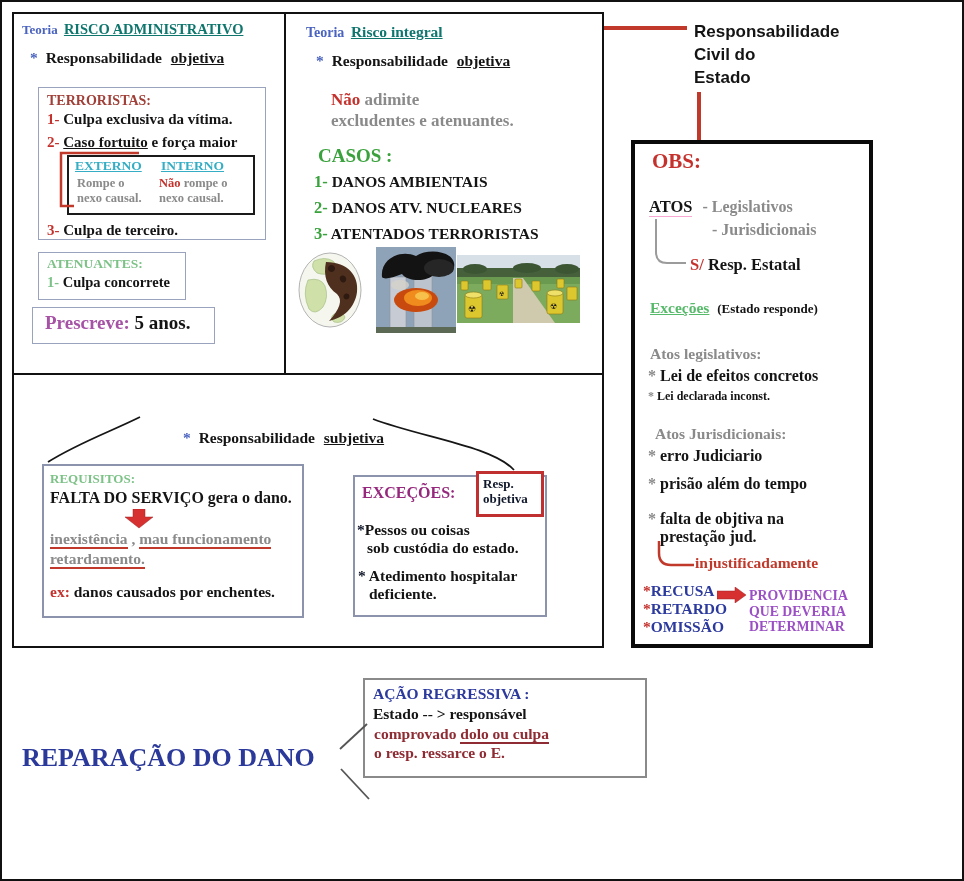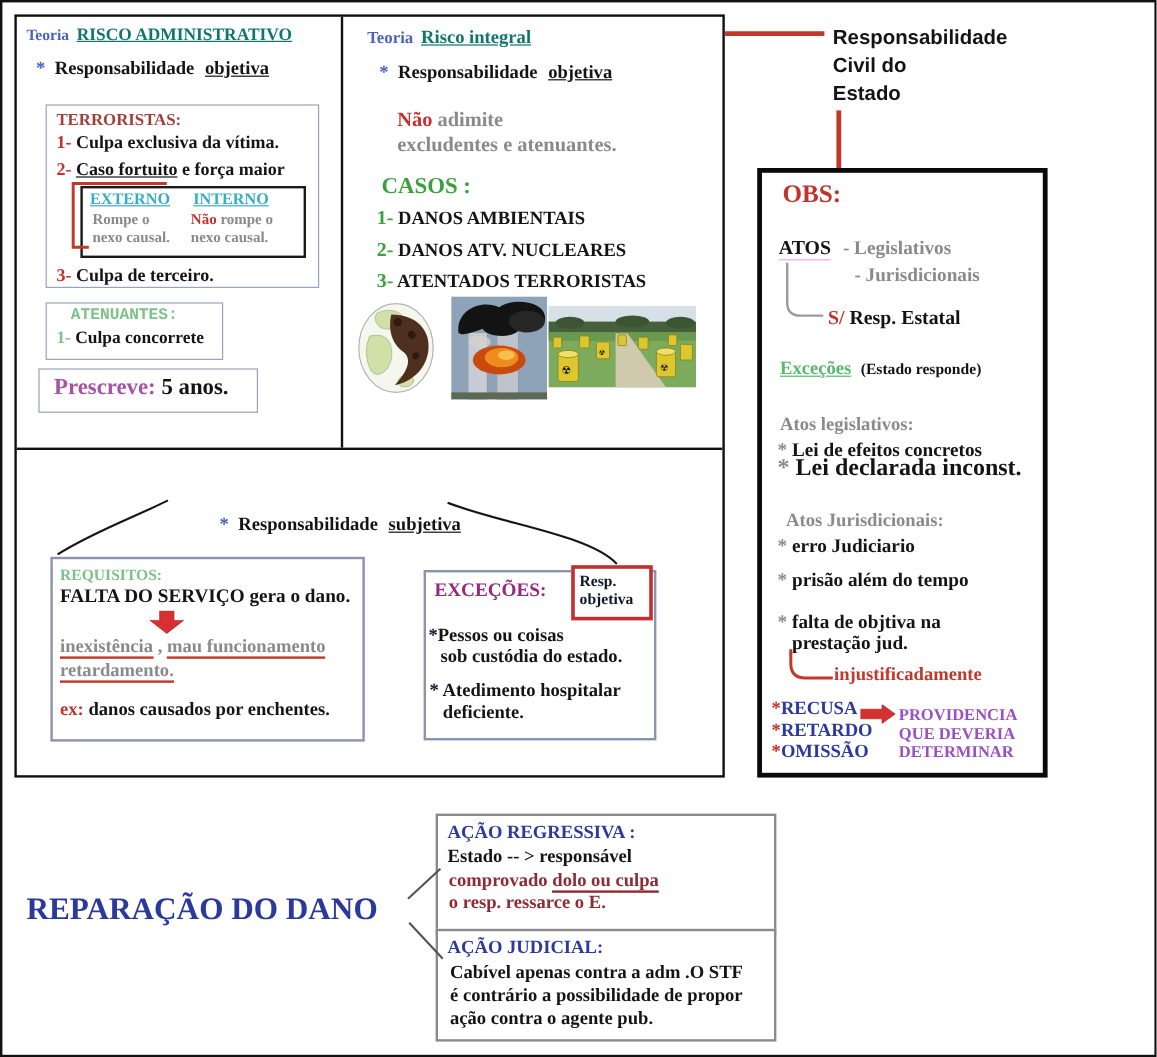--- a/index.html
+++ b/index.html
@@ -60,21 +60,21 @@
     <span class="abs cyan u" style="left:92px;top:1px;font-size:13.5px;">INTERNO</span>
     <div class="abs gray pre" style="left:8px;top:19px;font-size:12.5px;line-height:15px;">Rompe o
 nexo causal.</div>
     <div class="abs" style="left:90px;top:19px;font-size:12.5px;line-height:15px;">
       <span class="red">Não</span><span class="gray pre"> rompe o
 nexo causal.</span>
     </div>
   </div>
 
   <div class="abs thin" style="left:38px;top:252px;width:146px;height:46px;">
-    <div class="abs lgreen" style="left:20px;top:3px;font-size:13.5px;font-family:Liberation Mono, monospace;">ATENUANTES:</div>
+    <div class="abs lgreen" style="left:8px;top:3px;font-size:13.5px;">ATENUANTES:</div>
     <div class="abs" style="left:8px;top:21px;font-size:14.5px;">
       <span class="lgreen">1-</span>
       <span class="black">Culpa concorrete</span>
     </div>
   </div>
 
   <div class="abs thin" style="left:32px;top:307px;width:181px;height:35px;">
     <div class="abs" style="left:12px;top:4px;font-size:19px;">
       <span class="purple">Prescreve:</span><span class="black"> 5 anos.</span>
     </div>
@@ -170,21 +170,21 @@
     </div>
     <div class="abs" style="left:15px;top:155px;font-size:15.5px;">
       <span class="lgreen u" style="color:#57b96a;">Exceções</span>
       <span class="black" style="font-size:13px;margin-left:4px;">(Estado responde)</span>
     </div>
     <div class="abs gray" style="left:15px;top:201px;font-size:15.5px;">Atos legislativos:</div>
     <div class="abs" style="left:13px;top:223px;font-size:16px;">
       <span class="gray">*</span>
       <span class="black">Lei de efeitos concretos</span>
     </div>
-    <div class="abs" style="left:13px;top:235px;font-size:20px;">
+    <div class="abs" style="left:13px;top:245px;font-size:12px;">
       <span class="gray">*</span>
       <span class="black">Lei declarada inconst.</span>
     </div>
     <div class="abs gray" style="left:20px;top:281px;font-size:15.5px;">Atos Jurisdicionais:</div>
     <div class="abs" style="left:13px;top:303px;font-size:16px;">
       <span class="gray">*</span>
       <span class="black">erro Judiciario</span>
     </div>
     <div class="abs" style="left:13px;top:331px;font-size:16px;">
       <span class="gray">*</span>
@@ -259,26 +259,20 @@
     <div class="abs navy2" style="left:8px;top:5px;font-size:15.5px;">AÇÃO REGRESSIVA :</div>
     <div class="abs" style="left:8px;top:25px;font-size:15.5px;">
       <span class="black">Estado</span><span class="black"> -- &gt; </span><span class="black">responsável</span>
     </div>
     <div class="abs" style="left:9px;top:45px;font-size:15.5px;">
       <span class="wine">comprovado </span><span class="wine" style="border-bottom:2px solid #8e2b33;">dolo ou culpa</span>
     </div>
     <div class="abs wine" style="left:9px;top:64px;font-size:15.5px;">o resp. ressarce o E.</div>
   </div>
 
-  <div class="abs" style="left:363px;top:774px;width:280px;height:90px;border:2px solid #8a8a8a;background:#fff;">
-    <div class="abs navy2" style="left:8px;top:5px;font-size:15.5px;">AÇÃO JUDICIAL:</div>
-    <div class="abs black pre" style="left:10px;top:25px;font-size:15.5px;line-height:19px;">Cabível apenas contra a adm .O STF
-é contrário a possibilidade de propor
-ação contra o agente pub.</div>
-  </div>
 
   <svg class="abs" style="left:0;top:0;pointer-events:none;z-index:5;" width="964" height="881" viewBox="0 0 964 881">
     <path d="M604,28 L687,28" stroke="#c0392b" stroke-width="4" fill="none"></path>
     <path d="M699,92 L699,140" stroke="#c0392b" stroke-width="4" fill="none"></path>
     <path d="M139,153 L61,153 L61,206 L74,206" stroke="#c0392b" stroke-width="2.5" fill="none"></path>
     <path d="M656,219 L656,252 Q656,263 667,263 L686,263" stroke="#9b9b9b" stroke-width="2" fill="none"></path>
     <path d="M659,541 L659,553 Q659,565 671,565 L694,565" stroke="#c0392b" stroke-width="2.5" fill="none"></path>
     <path d="M140,417 C112,431 78,443 48,462" stroke="#161616" stroke-width="1.8" fill="none"></path>
     <path d="M373,419 C420,437 492,446 514,470" stroke="#161616" stroke-width="1.8" fill="none"></path>
     <path d="M340,749 L367,724" stroke="#555" stroke-width="1.8" fill="none"></path>

